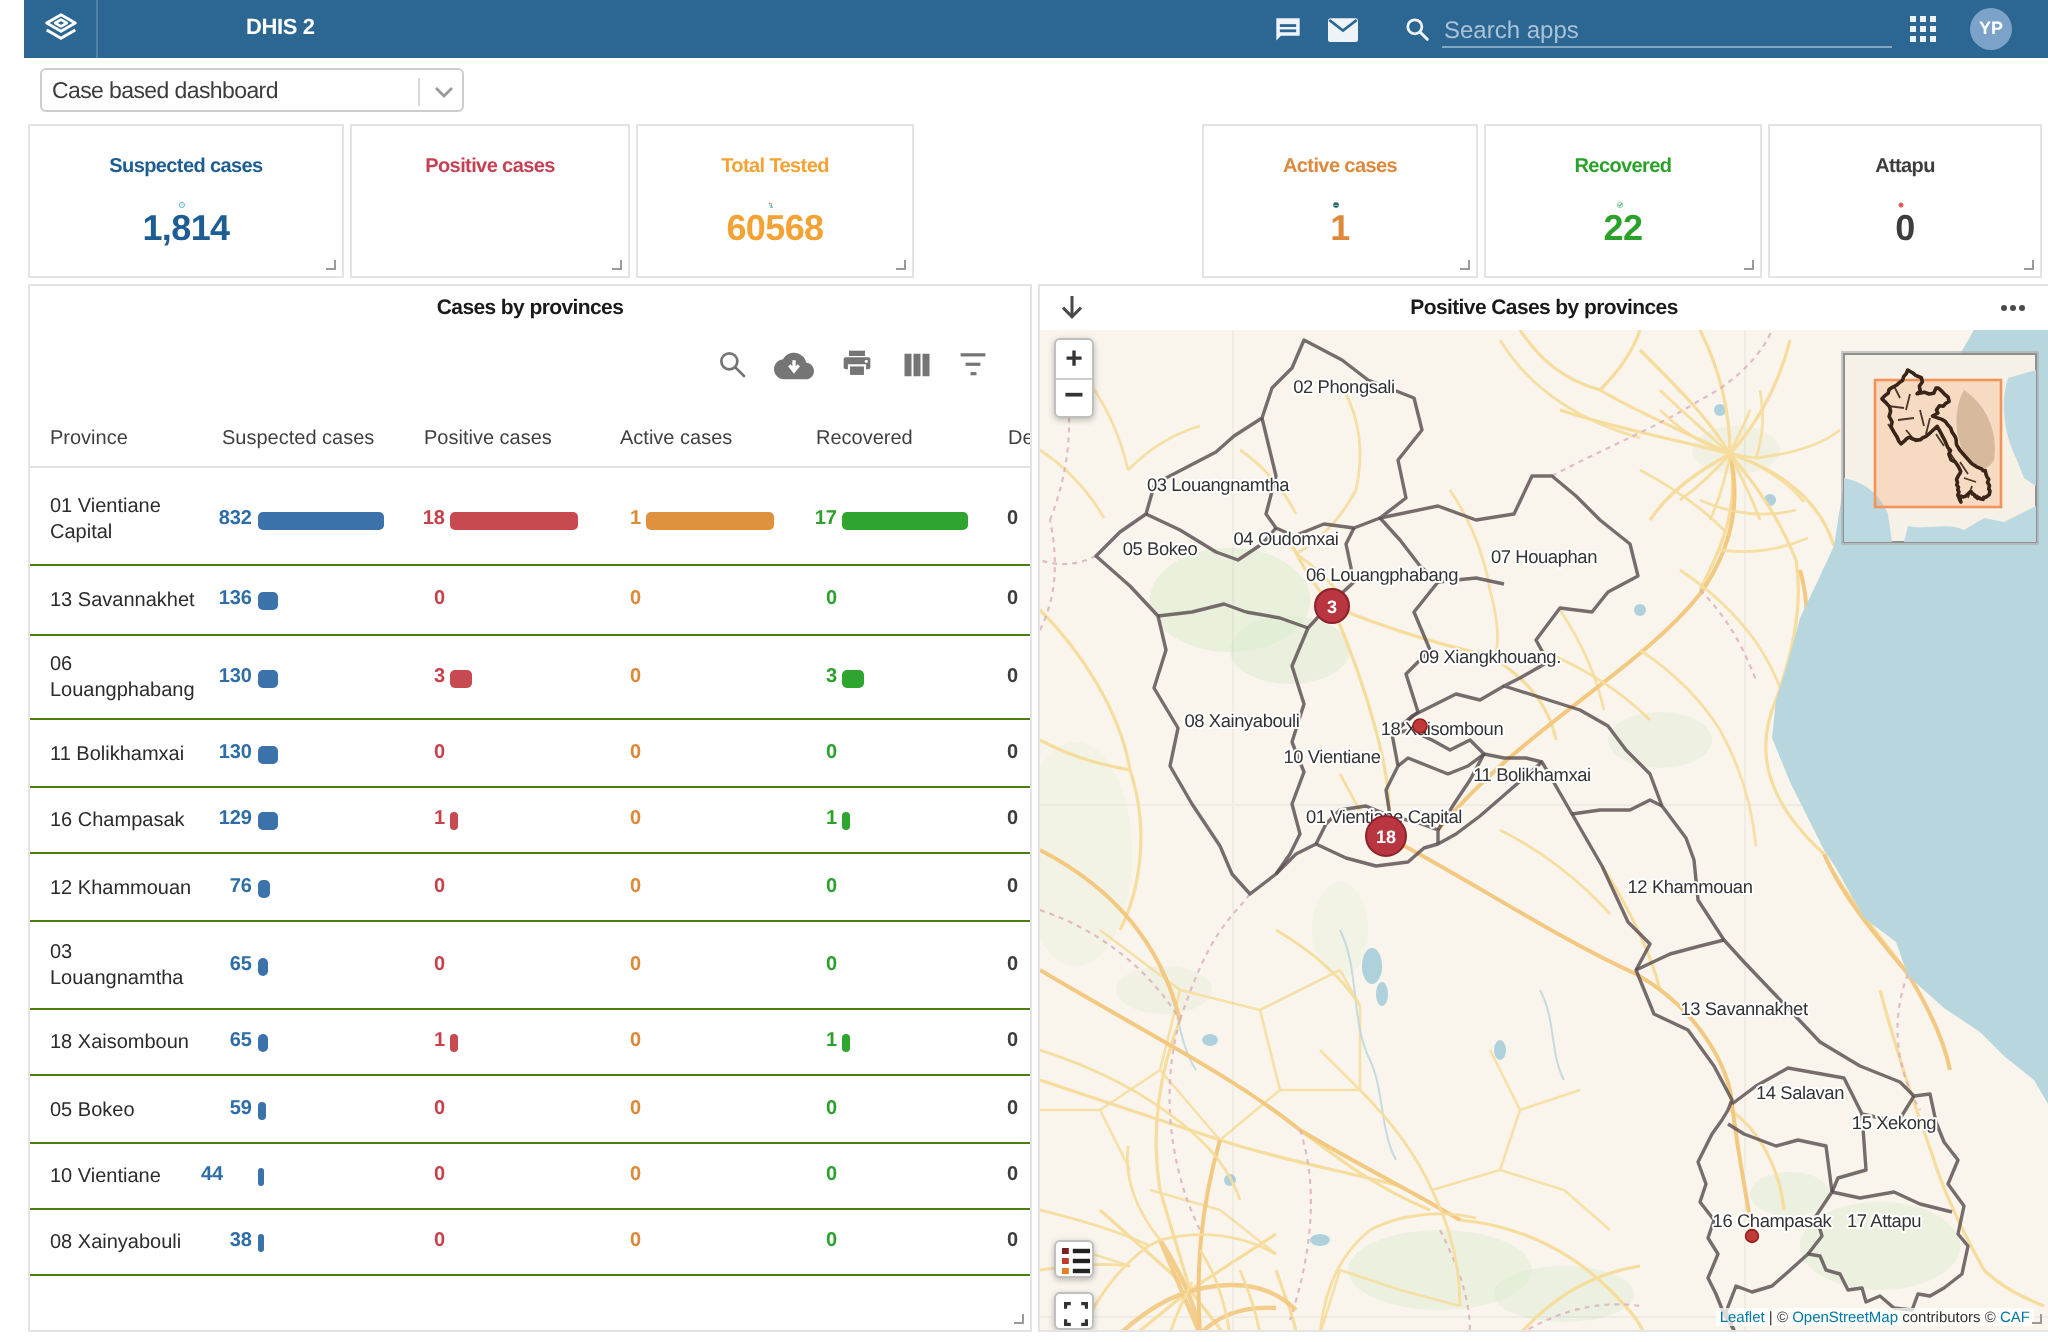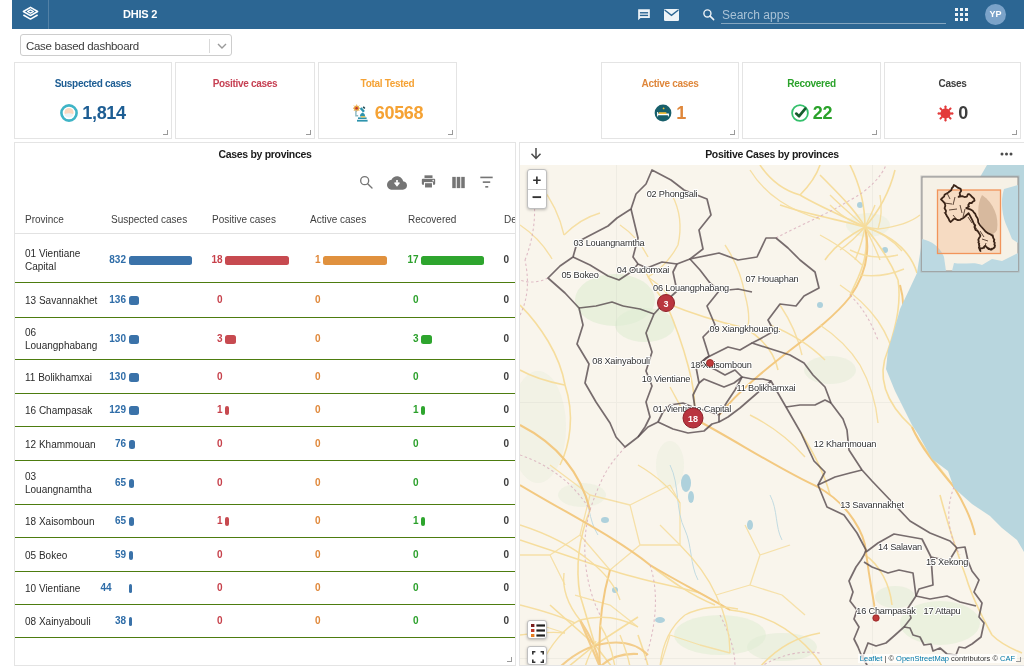--- a/index.html
+++ b/index.html
@@ -16,21 +16,21 @@
 #avatar { position:absolute; left:973px; top:4px; width:21px; height:21px; border-radius:50%; background:#7ba3c9; color:#fff; font-size:9px; font-weight:bold; text-align:center; line-height:21px; }
 
 
 #chip { position:absolute; left:8px; top:34px; width:212px; height:22px; border:1px solid #cdcdcd; border-radius:3px; background:#fff; }
 #chip .txt { position:absolute; left:5px; top:4.5px; font-size:11.5px; color:#3c3c3c; font-weight:500; letter-spacing:-0.3px;}
 #chip .vline { position:absolute; left:188px; top:4px; width:1px; height:14px; background:#d9d9d9; }
 
 
 .card { position:absolute; top:62px; height:77px; background:#fff; border:1px solid #e4e4e4; }
 .card .ttl { position:absolute; left:0; right:0; top:15px; text-align:center; font-size:10px; font-weight:bold; letter-spacing:-0.3px; }
-.card .val { position:absolute; left:0; right:0; top:38px; height:24px; display:flex; align-items:center; justify-content:center; font-size:18px; font-weight:bold; letter-spacing:-0.3px; }
+.card .val { position:absolute; left:0; right:0; top:38px; height:24px; display:flex; align-items:center; justify-content:center; font-size:18px; font-weight:bold; letter-spacing:-0.3px;flex-direction:column; }
 .card .val svg { margin-right:4px; }
 .rsz { position:absolute; right:3px; bottom:3px; width:5px; height:5px; border-right:1.6px solid #9a9a9a; border-bottom:1.6px solid #9a9a9a; }
 
 
 #tablepanel { position:absolute; left:2px; top:142px; width:502px; height:524px; background:#fff; border:1px solid #e4e4e4; overflow:hidden; }
 #mappanel { position:absolute; left:507px; top:142px; width:506px; height:524px; background:#fff; border:1px solid #e4e4e4; overflow:hidden; }
 .ptitle { position:absolute; left:0; right:0; top:4.5px; text-align:center; font-size:10.5px; font-weight:bold; color:#1a1a1a; letter-spacing:-0.3px; }
 
 
 .thead { position:absolute; top:71px; font-size:10px; color:#3f3f3f; }
@@ -180,21 +180,21 @@
       <svg width="18" height="18" viewBox="0 0 18 18">
         <circle cx="9" cy="9" r="7.9" fill="none" stroke="#35c06c" stroke-width="1.8"></circle>
         <path d="M5.2 9.6 L8.1 12.2 L14.3 4.6" fill="none" stroke="#155c2c" stroke-width="2.7" stroke-linecap="round" stroke-linejoin="round"></path>
       </svg>
       <span>22</span>
     </div>
     <div class="rsz"></div>
   </div>
 
   <div class="card" style="left:872px;width:137px;">
-    <div class="ttl" style="color:#3d3d3d;">Cases</div>
+    <div class="ttl" style="color:#3d3d3d;">Attapu</div>
     <div class="val" style="color:#3d3d3d;">
       <svg width="17" height="17" viewBox="0 0 18 18">
         <circle cx="9" cy="9" r="5.4" fill="#e33b3b"></circle>
         <g stroke="#e33b3b" stroke-width="1.9" stroke-linecap="round">
           <path d="M9 1.6 V4"></path>
             <path d="M9 14 v2.4"></path>
             <path d="M1.6 9 H4"></path>
             <path d="M14 9 h2.4"></path>
           <path d="M3.8 3.8 L5.6 5.6"></path>
             <path d="M12.4 12.4 l1.8 1.8"></path>

